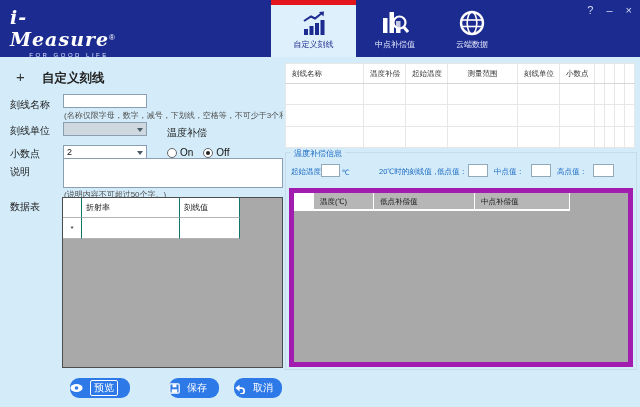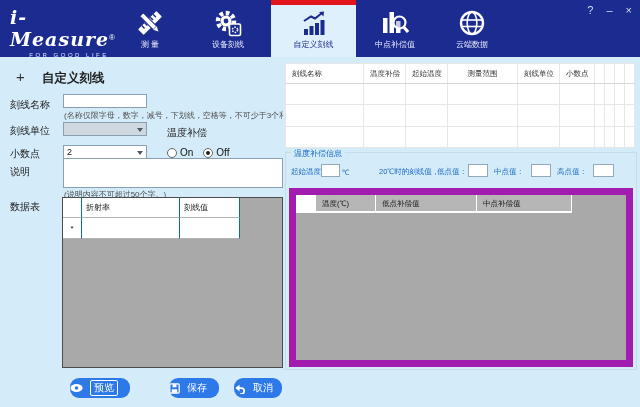--- a/index.html
+++ b/index.html
@@ -50,66 +50,39 @@
   
   .scale-table { position:absolute; left:285px; top:63px; width:349px; height:85px; border-collapse:collapse; table-layout:fixed; background:#fff; border:1px solid #8da3b5; }
   .scale-table th, .scale-table td { border:1px solid #e7e7e7; font-size:7.5px; font-weight:normal; color:#333; text-align:left; padding:0 0 0 6px; overflow:hidden; white-space:nowrap; }
   .scale-table th { height:20px; border-bottom:1px solid #d8d8d8; }
   .scale-table td { height:21px; }
   .scale-table th.ctr { text-align:center; padding:0; }
   .groupbox { position:absolute; left:285px; top:152px; width:352px; height:218px; border:1px solid #c6dcea; }
   .gb-title { position:absolute; left:5px; top:-5px; background:#d4ecf9; padding:0 3px; font-size:8px; color:#1565c0; }
   .blbl { position:absolute; font-size:7.5px; color:#1565c0; white-space:nowrap; }
   .sinput { position:absolute; height:13px; background:#fff; border:1px solid #93a9ba; }
-  .comp-table { position:absolute; left:3px; top:35px; width:344px; height:179px; background:#a9a9a9; border:7px solid #a21caf; }
+  .comp-table { position:absolute; left:3px; top:35px; width:344px; height:179px; background:#a9a9a9; border:5px solid #a21caf; }
   .ct-head { display:flex; height:18px; }
   .ct-cell { background:#b6b6b6; border-right:1px solid #fff; border-bottom:2px solid #fff; font-size:7.5px; color:#111; line-height:17px; padding-left:6px; overflow:hidden; white-space:nowrap; }
   .ct-sel { width:20px; background:#fff; padding-left:0; }
   .ct-c1 { width:60px; }
   .ct-c2 { width:101px; }
   .ct-c3 { width:95px; }
   .ct-c4 { flex:1; border-right:none; }
 </style>
 </head>
 <body>
 
 <div class="navbar">
   <div class="logo">
     <div><span class="logo-script">i-Measure</span><span class="logo-reg">®</span></div>
     <div class="logo-tag">FOR GOOD LIFE</div>
   </div>
 
-  <div class="tab" style="left:111px">
-    <svg class="ticon" viewBox="0 0 28 28">
-      <g transform="rotate(45 14 14)">
-          <rect x="10" y="1" width="8" height="26" rx="1" fill="#fff"></rect>
-        <rect x="10" y="5" width="4" height="1.4" fill="#1b2b8f"></rect>
-          <rect x="10" y="9" width="4" height="1.4" fill="#1b2b8f"></rect>
-        <rect x="10" y="13" width="4" height="1.4" fill="#1b2b8f"></rect>
-          <rect x="10" y="17" width="4" height="1.4" fill="#1b2b8f"></rect>
-        <rect x="10" y="21" width="4" height="1.4" fill="#1b2b8f"></rect>
-        </g>
-      <g transform="rotate(-45 14 14)">
-          <rect x="11.5" y="2" width="5" height="19" fill="#fff" stroke="#1b2b8f" stroke-width="1"></rect>
-        <path d="M11.5 21 L16.5 21 L14 26 Z" fill="#fff"></path>
-        </g>
-    </svg>
-    <div class="tlabel">测 量</div>
-  </div>
-
-  <div class="tab" style="left:189px">
-    <svg class="ticon" viewBox="0 0 28 28">
-      <circle cx="12" cy="12" r="8" fill="none" stroke="#fff" stroke-width="4.5" stroke-dasharray="3.6 2.6"></circle>
-      <circle cx="12" cy="12" r="5.5" fill="#fff"></circle>
-      <circle cx="12" cy="12" r="2.4" fill="#1b2b8f"></circle>
-      <rect x="15.5" y="15" width="11" height="11.5" rx="1.5" fill="#1b2b8f" stroke="#fff" stroke-width="1.6"></rect>
-      <circle cx="21" cy="20.8" r="2.6" fill="none" stroke="#fff" stroke-width="1.5" stroke-dasharray="1.6 1.2"></circle>
-    </svg>
-    <div class="tlabel">设备刻线</div>
-  </div>
+
 
   <div class="tab active" style="left:271px;width:85px">
     <svg class="ticon" viewBox="0 0 28 28">
       <rect x="4" y="20" width="4" height="6" fill="#1b2b8f"></rect>
       <rect x="9.5" y="17" width="4" height="9" fill="#1b2b8f"></rect>
       <rect x="15" y="14" width="4" height="12" fill="#1b2b8f"></rect>
       <rect x="20.5" y="11" width="4" height="15" fill="#1b2b8f"></rect>
       <path d="M4 12 L11 7.5 L15 9.5 L22 4" fill="none" stroke="#1b2b8f" stroke-width="2"></path>
       <path d="M19 3 L24 2.5 L23.5 7.5 Z" fill="#1b2b8f"></path>
     </svg>

